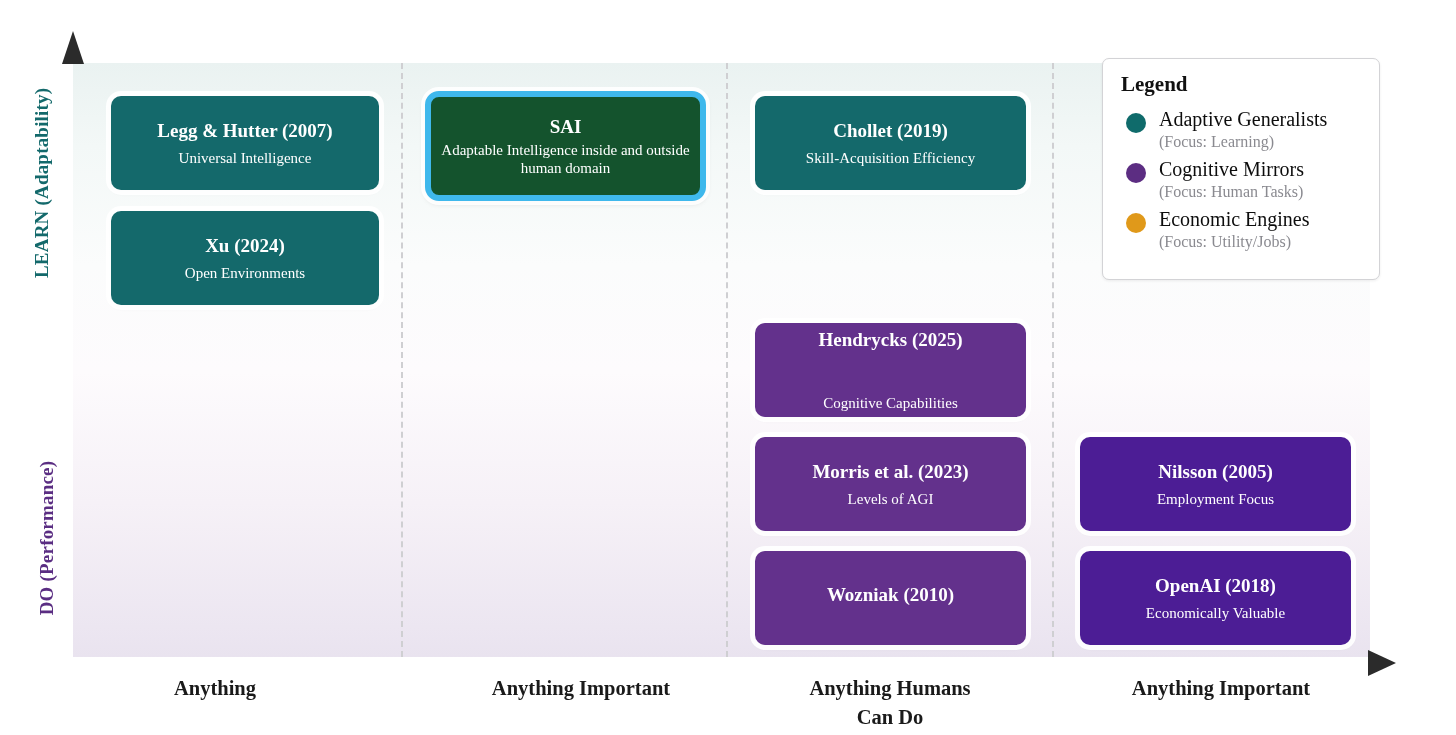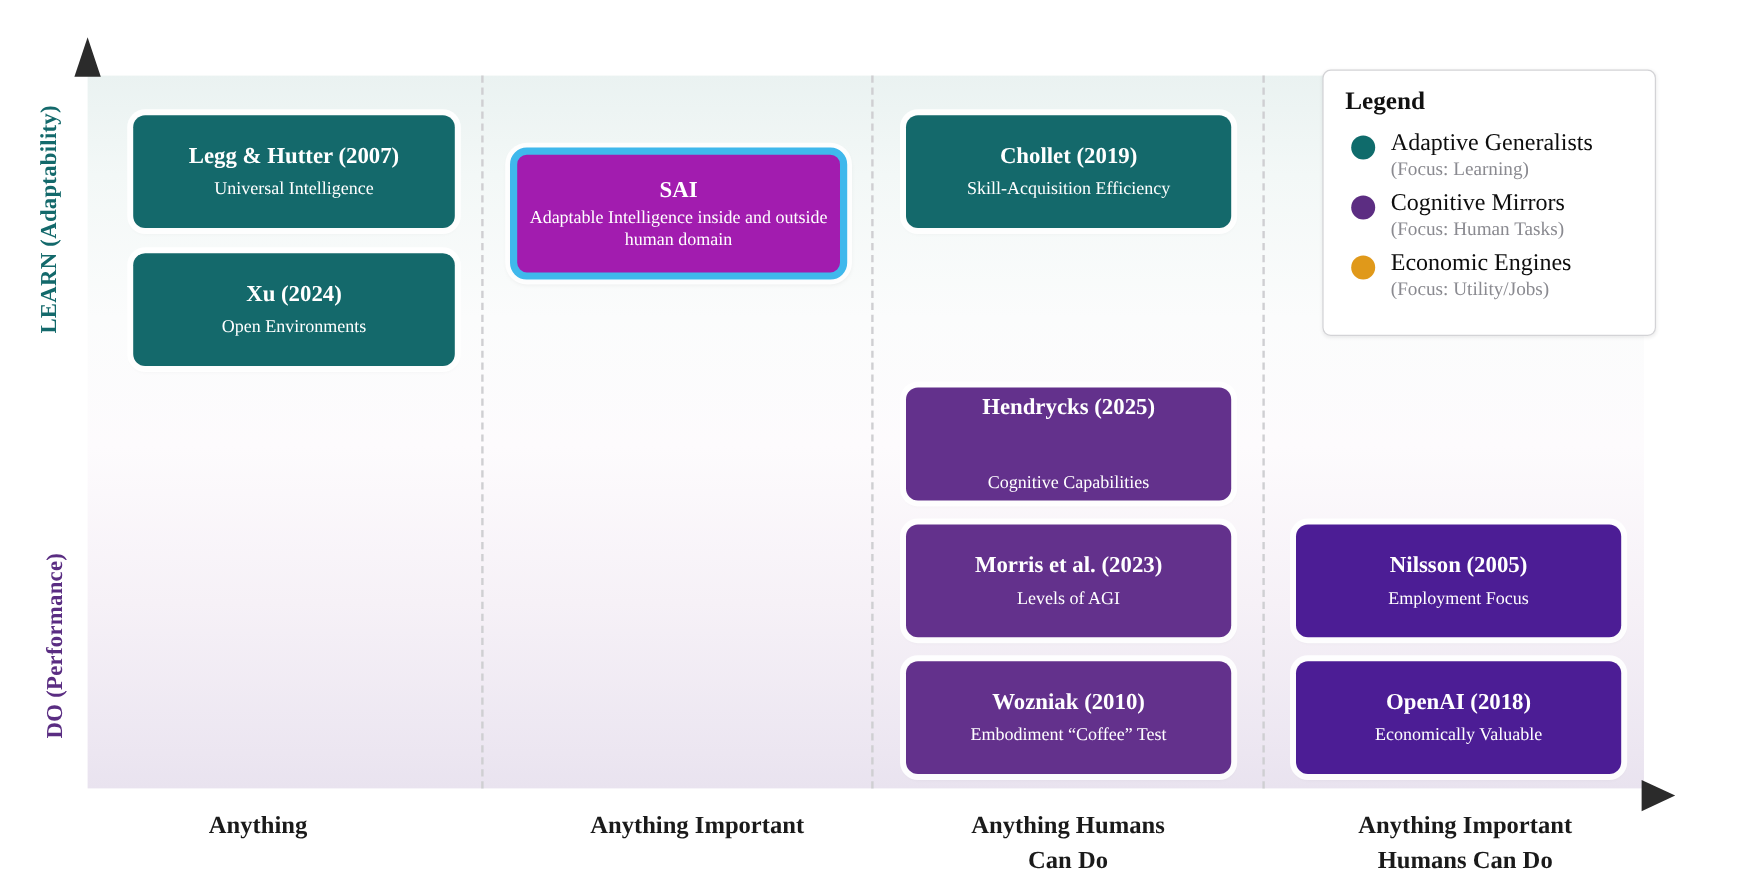--- a/index.html
+++ b/index.html
@@ -112,26 +112,25 @@
     font-size:15px;
     line-height:1.22;
     font-weight:normal;
   }
   .card.teal{background:#14696b;}
   .card.purple{background:#63318c;}
   .card.orange{background:#4c1d95;}
 
   
   .card.sai{
-    background:#a21caf;
+    background:#14532d;
     border:6px solid #3fb8ec;
     border-radius:14px;
     box-shadow:0 0 0 4px rgba(255,255,255,.9),
                0 2px 6px rgba(0,0,0,.16);
-    margin-top:32px;
   }
   .card.sai .card-title{margin-bottom:3px;}
 
   
   #legend{
     position:absolute;
     left:1102px; top:58px;
     width:278px; height:222px;
     background:#ffffff;
     border:1px solid #d3d3d6;
@@ -192,21 +191,20 @@
 <div class="x-tick" style="left:450px;width:262px;">
   <div>Anything Important</div>
   <div></div>
 </div>
 <div class="x-tick" style="left:770px;width:240px;">
   <div>Anything Humans</div>
   <div>Can Do</div>
 </div>
 <div class="x-tick" style="left:1090px;width:262px;">
   <div>Anything Important</div>
-  <div>Humans Can Do</div>
 </div>
 
 <div class="card teal" style="left:111px;top:96px;width:268px;height:94px;">
   <div class="card-title">Legg &amp; Hutter (2007)</div>
   <div class="card-sub">Universal Intelligence</div>
 </div>
 
 <div class="card teal" style="left:111px;top:211px;width:268px;height:94px;">
   <div class="card-title">Xu (2024)</div>
   <div class="card-sub">Open Environments</div>
@@ -227,21 +225,20 @@
   <div class="card-sub">Cognitive Capabilities</div>
 </div>
 
 <div class="card purple" style="left:755px;top:437px;width:271px;height:94px;">
   <div class="card-title">Morris et al. (2023)</div>
   <div class="card-sub">Levels of AGI</div>
 </div>
 
 <div class="card purple" style="left:755px;top:551px;width:271px;height:94px;">
   <div class="card-title">Wozniak (2010)</div>
-  <div class="card-sub">Embodiment “Coffee” Test</div>
 </div>
 
 <div class="card orange" style="left:1080px;top:437px;width:271px;height:94px;">
   <div class="card-title">Nilsson (2005)</div>
   <div class="card-sub">Employment Focus</div>
 </div>
 
 <div class="card orange" style="left:1080px;top:551px;width:271px;height:94px;">
   <div class="card-title">OpenAI (2018)</div>
   <div class="card-sub">Economically Valuable</div>

